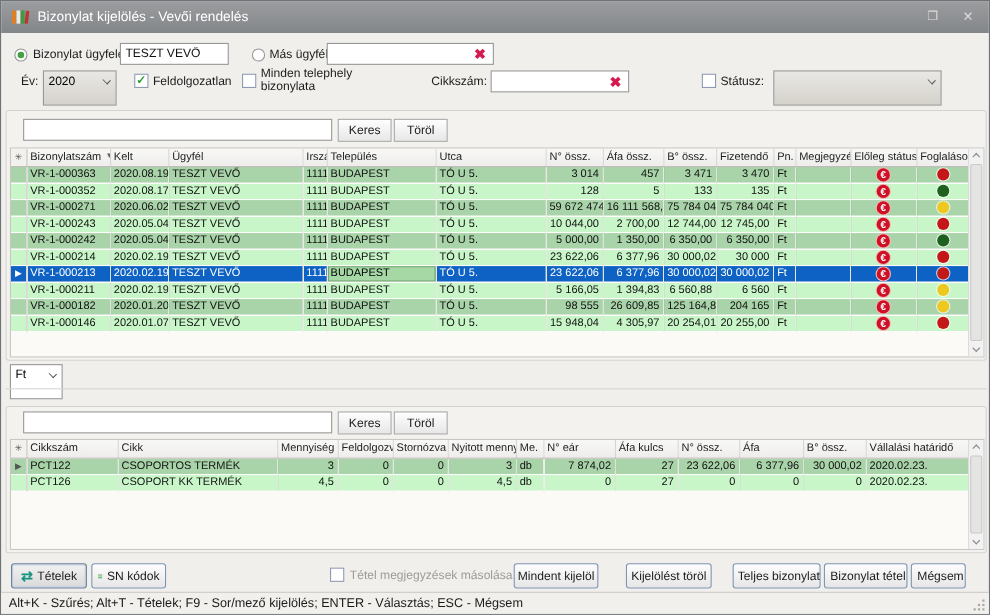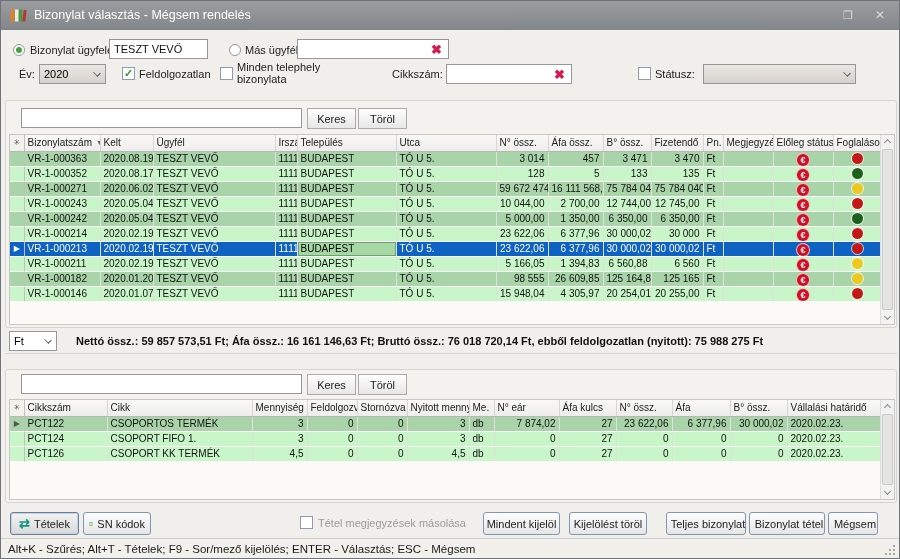--- a/index.html
+++ b/index.html
@@ -14,21 +14,21 @@
   .btn-maximize{right:38px;font-size:11px;}
   .btn-close{right:6px;}
 
   
   .lbl{position:absolute;font-size:11px;color:#1c1c1c;white-space:nowrap;}
   .radio{position:absolute;width:12px;height:12px;border-radius:50%;border:1px solid #969696;background:#fff;}
   .radio.on::after{content:"";position:absolute;left:2px;top:2px;width:6px;height:6px;border-radius:50%;background:#43a343;}
   .checkbox{position:absolute;width:13px;height:13px;border:1px solid #8d9cb2;background:#fff;font-size:11px;line-height:11px;text-align:center;color:#2f9e2f;font-weight:bold;}
   .tinput{position:absolute;height:20px;border:1px solid #979797;background:#fff;font-size:11px;padding:0 4px;font-family:inherit;color:#111;}
   .clear-x{position:absolute;color:#d41a4e;font-size:13px;font-weight:bold;line-height:13px;cursor:default;}
-  .combo{position:absolute;height:20px;border:1px solid #979797;font-size:11px;padding:3px 16px 0 4px;white-space:nowrap;overflow:hidden;}
+  .combo{position:absolute;height:32px;border:1px solid #979797;font-size:11px;padding:3px 16px 0 4px;white-space:nowrap;overflow:hidden;}
   .combo.gray{background:linear-gradient(#eae8e4,#d5d2cc);}
   .combo.white{background:#fff;}
   .chev{position:absolute;right:5px;top:5px;width:6px;height:6px;border-right:1.5px solid #555;border-bottom:1.5px solid #555;transform:rotate(45deg) scaleY(.8);}
   .groupbox{position:absolute;border:1px solid #d6d4d0;border-radius:3px;background:#f3f2ef;}
   .caption{position:absolute;font-size:11px;color:#1c1c1c;white-space:nowrap;}
   .btn{position:absolute;height:21px;border:1px solid #ababab;background:linear-gradient(#fefefe,#e7e7e7);font-size:11px;font-family:inherit;color:#1c1c1c;text-align:center;padding:0 4px;}
   .btn-fancy{position:absolute;height:23px;border:1px solid #7f96b4;border-radius:3px;background:linear-gradient(#fdfdfd,#e6e6e6);font-size:11px;font-family:inherit;color:#1c1c1c;display:flex;align-items:center;justify-content:center;gap:4px;padding:0 5px;white-space:nowrap;}
   .btn-fancy.active{border:1px solid #6b7f99;background:linear-gradient(#f2f2f2,#d9d9d9);box-shadow:inset 0 0 0 1px #c3d2e4;}
   .hr{position:absolute;height:1px;background:#d8d6d2;}
 
@@ -68,21 +68,21 @@
 
 <div class="window">
 
   <div class="titlebar">
     <svg class="app-icon" viewBox="0 0 17 17">
       <rect x="1" y="2.5" width="3.4" height="12" fill="#e2801e"></rect>
       <rect x="5" y="2.5" width="3.4" height="12" fill="#ece9e2"></rect>
       <rect x="9" y="2.5" width="3.4" height="12" fill="#3f9d3f"></rect>
       <rect x="13" y="3" width="3" height="11.5" fill="#c23232" transform="rotate(7 14.5 8.5)"></rect>
     </svg>
-    <span class="title-text">Bizonylat választás - Mégsem rendelés</span>
+    <span class="title-text">Bizonylat kijelölés - Vevői rendelés</span>
     <span class="win-btn btn-maximize">❐</span>
     <span class="win-btn btn-close">✕</span>
   </div>
 
   <span class="radio on" style="left:12px;top:43px;"></span>
   <span class="lbl" style="left:29px;top:43px;">Bizonylat ügyfele:</span>
   <input class="tinput" style="left: 108px; top: 38px; width: 99px;" value="TESZT VEVŐ">
   <span class="radio" style="left:228px;top:43px;"></span>
   <span class="lbl" style="left:244px;top:43px;">Más ügyfél:</span>
   <input class="tinput" style="left: 296px; top: 38px; width: 152px;" value="">
@@ -291,21 +291,21 @@
             <td class="ind"></td>
             <td>VR-1-000182</td>
             <td>2020.01.20</td>
             <td>TESZT VEVŐ</td>
             <td class="num">1111</td>
             <td>BUDAPEST</td>
             <td>TÓ U 5.</td>
             <td class="num">98 555</td>
             <td class="num">26 609,85</td>
             <td class="num">125 164,85</td>
-            <td class="num">125 165</td>
+            <td class="num">204 165</td>
             <td>Ft</td>
             <td></td>
             <td class="stat"><span class="euro-badge" style="background: rgb(207, 17, 38);">€</span></td>
             <td class="stat"><span class="dot" style="background: rgb(237, 201, 31);"></span></td>
           </tr>
           <tr class="lt">
             <td class="ind"></td>
             <td>VR-1-000146</td>
             <td>2020.01.07</td>
             <td>TESZT VEVŐ</td>
@@ -327,21 +327,20 @@
       <span class="arr up"></span>
       <span class="thumb"></span>
       <span class="arr dn"></span>
     </div>
   </div>
 
   <div class="combo white" style="left:8px;top:330px;width:48px;">
     <span>Ft</span>
     <span class="chev"></span>
   </div>
-  <span class="summary-text" style="left:75px;top:334px;">Nettó össz.: 59 857 573,51 Ft; Áfa össz.: 16 161 146,63 Ft; Bruttó össz.: 76 018 720,14 Ft, ebből feldolgozatlan (nyitott): 75 988 275 Ft</span>
   <div class="hr" style="left:4px;top:352px;width:892px;"></div>
 
   <div class="groupbox" style="left:4px;top:368px;width:892px;height:134px;"></div>
   <input class="tinput" style="left: 20px; top: 373px; width: 281px;" value="">
   <button class="btn" style="left:306px;top:373px;width:49px;">Keres</button>
   <button class="btn" style="left:357px;top:373px;width:49px;">Töröl</button>
 
   <div class="grid-wrap" style="left:8px;top:398px;width:886px;height:101px;">
     <table class="grid">
       <colgroup>
@@ -390,36 +389,20 @@
             <td>db</td>
             <td class="num">7 874,02</td>
             <td class="num">27</td>
             <td class="num">23 622,06</td>
             <td class="num">6 377,96</td>
             <td class="num">30 000,02</td>
             <td>2020.02.23.</td>
           </tr>
           <tr class="lt">
             <td class="ind"></td>
-            <td>PCT124</td>
-            <td>CSOPORT FIFO 1.</td>
-            <td class="num">3</td>
-            <td class="num">0</td>
-            <td class="num">0</td>
-            <td class="num">3</td>
-            <td>db</td>
-            <td class="num">0</td>
-            <td class="num">27</td>
-            <td class="num">0</td>
-            <td class="num">0</td>
-            <td class="num">0</td>
-            <td>2020.02.23.</td>
-          </tr>
-          <tr class="lt">
-            <td class="ind"></td>
             <td>PCT126</td>
             <td>CSOPORT KK TERMÉK</td>
             <td class="num">4,5</td>
             <td class="num">0</td>
             <td class="num">0</td>
             <td class="num">4,5</td>
             <td>db</td>
             <td class="num">0</td>
             <td class="num">27</td>
             <td class="num">0</td>
@@ -444,21 +427,21 @@
     <svg width="13" height="12" viewBox="0 0 13 12">
       <rect x="0.5" y="0.5" width="12" height="11" fill="#fff" stroke="#7ba87b"></rect>
       <rect x="1.5" y="1.5" width="10" height="2.2" fill="#4fae4f"></rect>
       <rect x="1.5" y="4.8" width="10" height="2.2" fill="#93d493"></rect>
       <rect x="1.5" y="8.1" width="10" height="2.2" fill="#4fae4f"></rect>
     </svg>
     <span>SN kódok</span>
   </button>
   <span class="checkbox" style="left:299px;top:515px;"></span>
   <span class="lbl muted" style="left:317px;top:516px;">Tétel megjegyzések másolása</span>
-  <button class="btn-fancy" style="left:482px;top:511px;width:77px;">
+  <button class="btn-fancy" style="left:466px;top:511px;width:77px;">
     <span>Mindent kijelöl</span>
   </button>
   <button class="btn-fancy" style="left:568px;top:511px;width:78px;">
     <span>Kijelölést töröl</span>
   </button>
   <button class="btn-fancy" style="left:665px;top:511px;width:80px;">
     <svg width="13" height="13" viewBox="0 0 13 13">
       <rect x="1.5" y="0.5" width="8.5" height="12" fill="#fff" stroke="#9a9a9a"></rect>
       <path d="M3 7 L5.5 9.5 L11.5 3" stroke="#2e9e2e" stroke-width="2" fill="none"></path>
     </svg>

